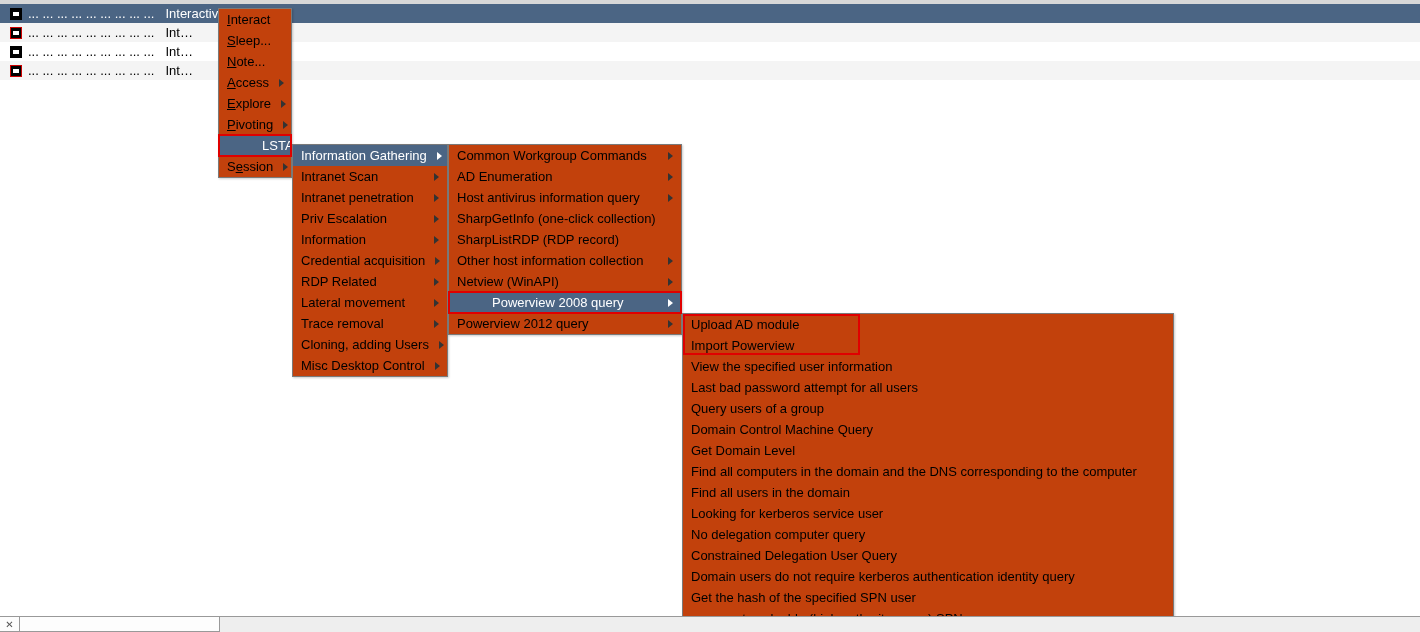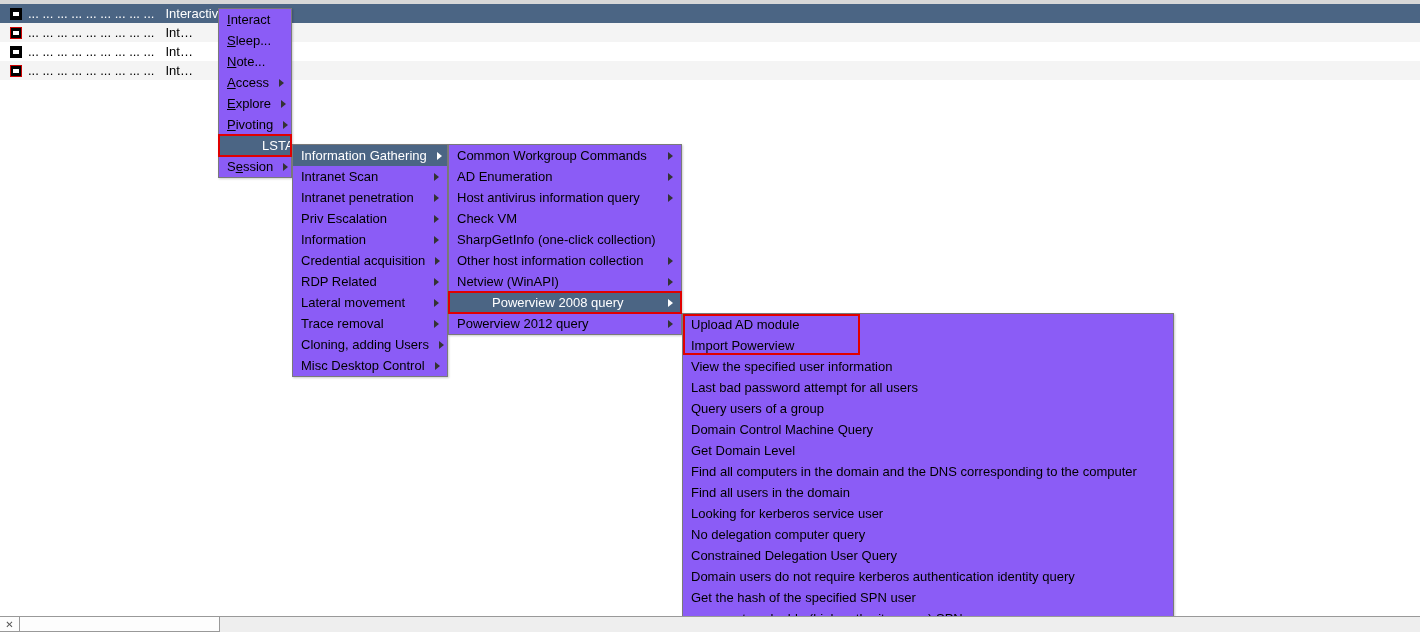--- a/index.html
+++ b/index.html
@@ -37,21 +37,21 @@
       margin-right: 6px;
       flex-shrink: 0;
     }
     .row .icon-box.red { border: 1px solid #c00; background: #000; }
     .row .icon-box .inner { width: 6px; height: 4px; background: #fff; }
     .row .dots { color: inherit; display: inline-block; }
     .row.selected .dots { color: #fff; }
     .row .label-text { margin-left: 11px; }
     .menu {
       position: absolute;
-      background: #8b5cf6;
+      background: #c2410c;
       border: 1px solid #7a7a7a;
       box-shadow: 1px 1px 2px rgba(0,0,0,0.2);
     }
     .menu-item {
       height: 21px;
       display: flex;
       align-items: center;
       padding: 0 8px;
       cursor: default;
       position: relative;
@@ -219,24 +219,24 @@
     </div>
     <div class="menu-item">
       <span class="mi-label">AD Enumeration</span>
       <span class="arrow"></span>
     </div>
     <div class="menu-item">
       <span class="mi-label">Host antivirus information query</span>
       <span class="arrow"></span>
     </div>
     <div class="menu-item">
-      <span class="mi-label">Check VM</span>
-    </div>
-    <div class="menu-item">
       <span class="mi-label">SharpGetInfo (one-click collection)</span>
+    </div>
+    <div class="menu-item">
+      <span class="mi-label">SharpListRDP (RDP record)</span>
     </div>
     <div class="menu-item">
       <span class="mi-label">Other host information collection</span>
       <span class="arrow"></span>
     </div>
     <div class="menu-item">
       <span class="mi-label">Netview (WinAPI)</span>
       <span class="arrow"></span>
     </div>
     <div class="menu-item highlight box-red">

